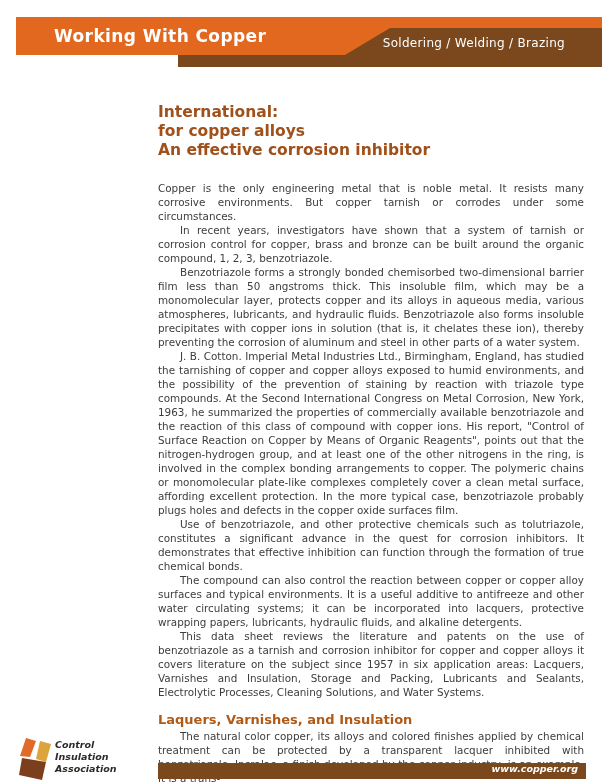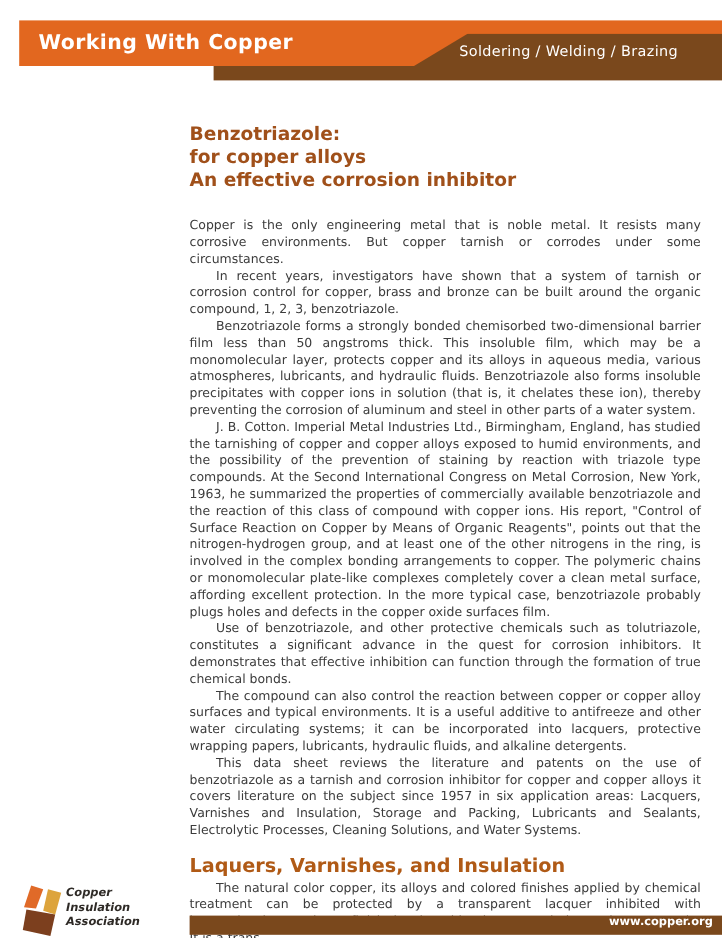--- a/index.html
+++ b/index.html
@@ -14,21 +14,21 @@
 
   
   .banner {
     position: absolute;
     left: 16px; top: 17px; right: 0;
     height: 38px;
     background: var(--banner-orange, #e2671f);
   }
   .banner-title {
     position: absolute;
-    left: 16px; top: 9px;
+    left: 38px; top: 9px;
     font-size: 17px;
     font-weight: bold;
     color: #ffffff;
     letter-spacing: 0.4px;
     white-space: nowrap;
   }
   .tab-strip {
     position: absolute;
     left: 178px; top: 55px; right: 0;
     height: 12px;
@@ -68,44 +68,45 @@
     margin: 0;
     font-size: 10.4px;
     line-height: 14px;
     color: var(--body-text, #3c3c3c);
     text-align: justify;
   }
   .body p.indent { text-indent: 22px; }
   .section-heading {
     margin: 13px 0 2px 0;
     color: var(--heading-accent, #b05a16);
-    font-size: 16px;
+    font-size: 13px;
     font-weight: bold;
   }
 
   
   .logo-mark {
     position: absolute;
     left: 14px; top: 736px;
     width: 44px; height: 46px;
   }
   .logo-text {
     position: absolute;
     left: 55px; top: 739px;
     font-size: 9.5px;
     font-weight: bold;
     font-style: italic;
     line-height: 12px;
     color: #2e2a26;
   }
   .footer-bar {
     position: absolute;
-    left: 158px; top: 763px; right: 0;
+    left: 158px; top: 763px; right: 16px;
     height: 16px;
     background: var(--band-brown, #7a481c);
+    font-style: italic;
   }
   .footer-url {
     position: absolute;
     right: 8px; top: 0;
     height: 12px;
     line-height: 12px;
     font-size: 9.5px;
     font-weight: bold;
     color: #ffffff;
     text-decoration: none;
@@ -118,21 +119,21 @@
 
   <div class="banner">
     <span class="banner-title">Working With Copper</span>
   </div>
   <div class="tab-strip"></div>
   <div class="tab-diag"></div>
   <span class="tab-label">Soldering / Welding / Brazing</span>
 
   <div class="content">
     <div class="title">
-      <div>Benzotriazole:</div>
+      <div>International:</div>
       <div>for copper alloys</div>
       <div>An effective corrosion inhibitor</div>
     </div>
     <div class="body">
       <p>Copper is the only engineering metal that is noble metal. It resists many corrosive environments. But copper tarnish or corrodes under some circumstances.</p>
       <p class="indent">In recent years, investigators have shown that a system of tarnish or corrosion control for copper, brass and bronze can be built around the organic compound, 1, 2, 3, benzotriazole.</p>
       <p class="indent">Benzotriazole forms a strongly bonded chemisorbed two-dimensional barrier film less than 50 angstroms thick. This insoluble film, which may be a monomolecular layer, protects copper and its alloys in aqueous media, various atmospheres, lubricants, and hydraulic fluids. Benzotriazole also forms insoluble precipitates with copper ions in solution (that is, it chelates these ion), thereby preventing the corrosion of aluminum and steel in other parts of a water system.</p>
       <p class="indent">J. B. Cotton. Imperial Metal Industries Ltd., Birmingham, England, has studied the tarnishing of copper and copper alloys exposed to humid environments, and the possibility of the prevention of staining by reaction with triazole type compounds. At the Second International Congress on Metal Corrosion, New York, 1963, he summarized the properties of commercially available benzotriazole and the reaction of this class of compound with copper ions. His report, "Control of Surface Reaction on Copper by Means of Organic Reagents", points out that the nitrogen-hydrogen group, and at least one of the other nitrogens in the ring, is involved in the complex bonding arrangements to copper. The polymeric chains or monomolecular plate-like complexes completely cover a clean metal surface, affording excellent protection. In the more typical case, benzotriazole probably plugs holes and defects in the copper oxide surfaces film.</p>
       <p class="indent">Use of benzotriazole, and other protective chemicals such as tolutriazole, constitutes a significant advance in the quest for corrosion inhibitors. It demonstrates that effective inhibition can function through the formation of true chemical bonds.</p>
       <p class="indent">The compound can also control the reaction between copper or copper alloy surfaces and typical environments. It is a useful additive to antifreeze and other water circulating systems; it can be incorporated into lacquers, protective wrapping papers, lubricants, hydraulic fluids, and alkaline detergents.</p>
@@ -141,21 +142,21 @@
       <p class="indent">The natural color copper, its alloys and colored finishes applied by chemical treatment can be protected by a transparent lacquer inhibited with benzotriazole. Incralac, a finish developed by the copper industry, is an example. It is a trans-</p>
     </div>
   </div>
 
   <svg class="logo-mark" viewBox="0 0 44 46" xmlns="http://www.w3.org/2000/svg">
     <polygon points="6,20 12,2 22,5 16,21" fill="var(--logo-orange, #e06a28)"></polygon>
     <polygon points="22,23 26,5 37,8 32,26" fill="var(--logo-yellow, #dda43c)"></polygon>
     <polygon points="8,22 32,26 28,44 5,39" fill="var(--logo-brown, #7c3f1e)"></polygon>
   </svg>
   <div class="logo-text">
-    <div>Copper</div>
+    <div>Control</div>
     <div>Insulation</div>
     <div>Association</div>
   </div>
   <div class="footer-bar">
     <a class="footer-url" href="#">www.copper.org</a>
   </div>
 
 </div>
 
 </body></html>

